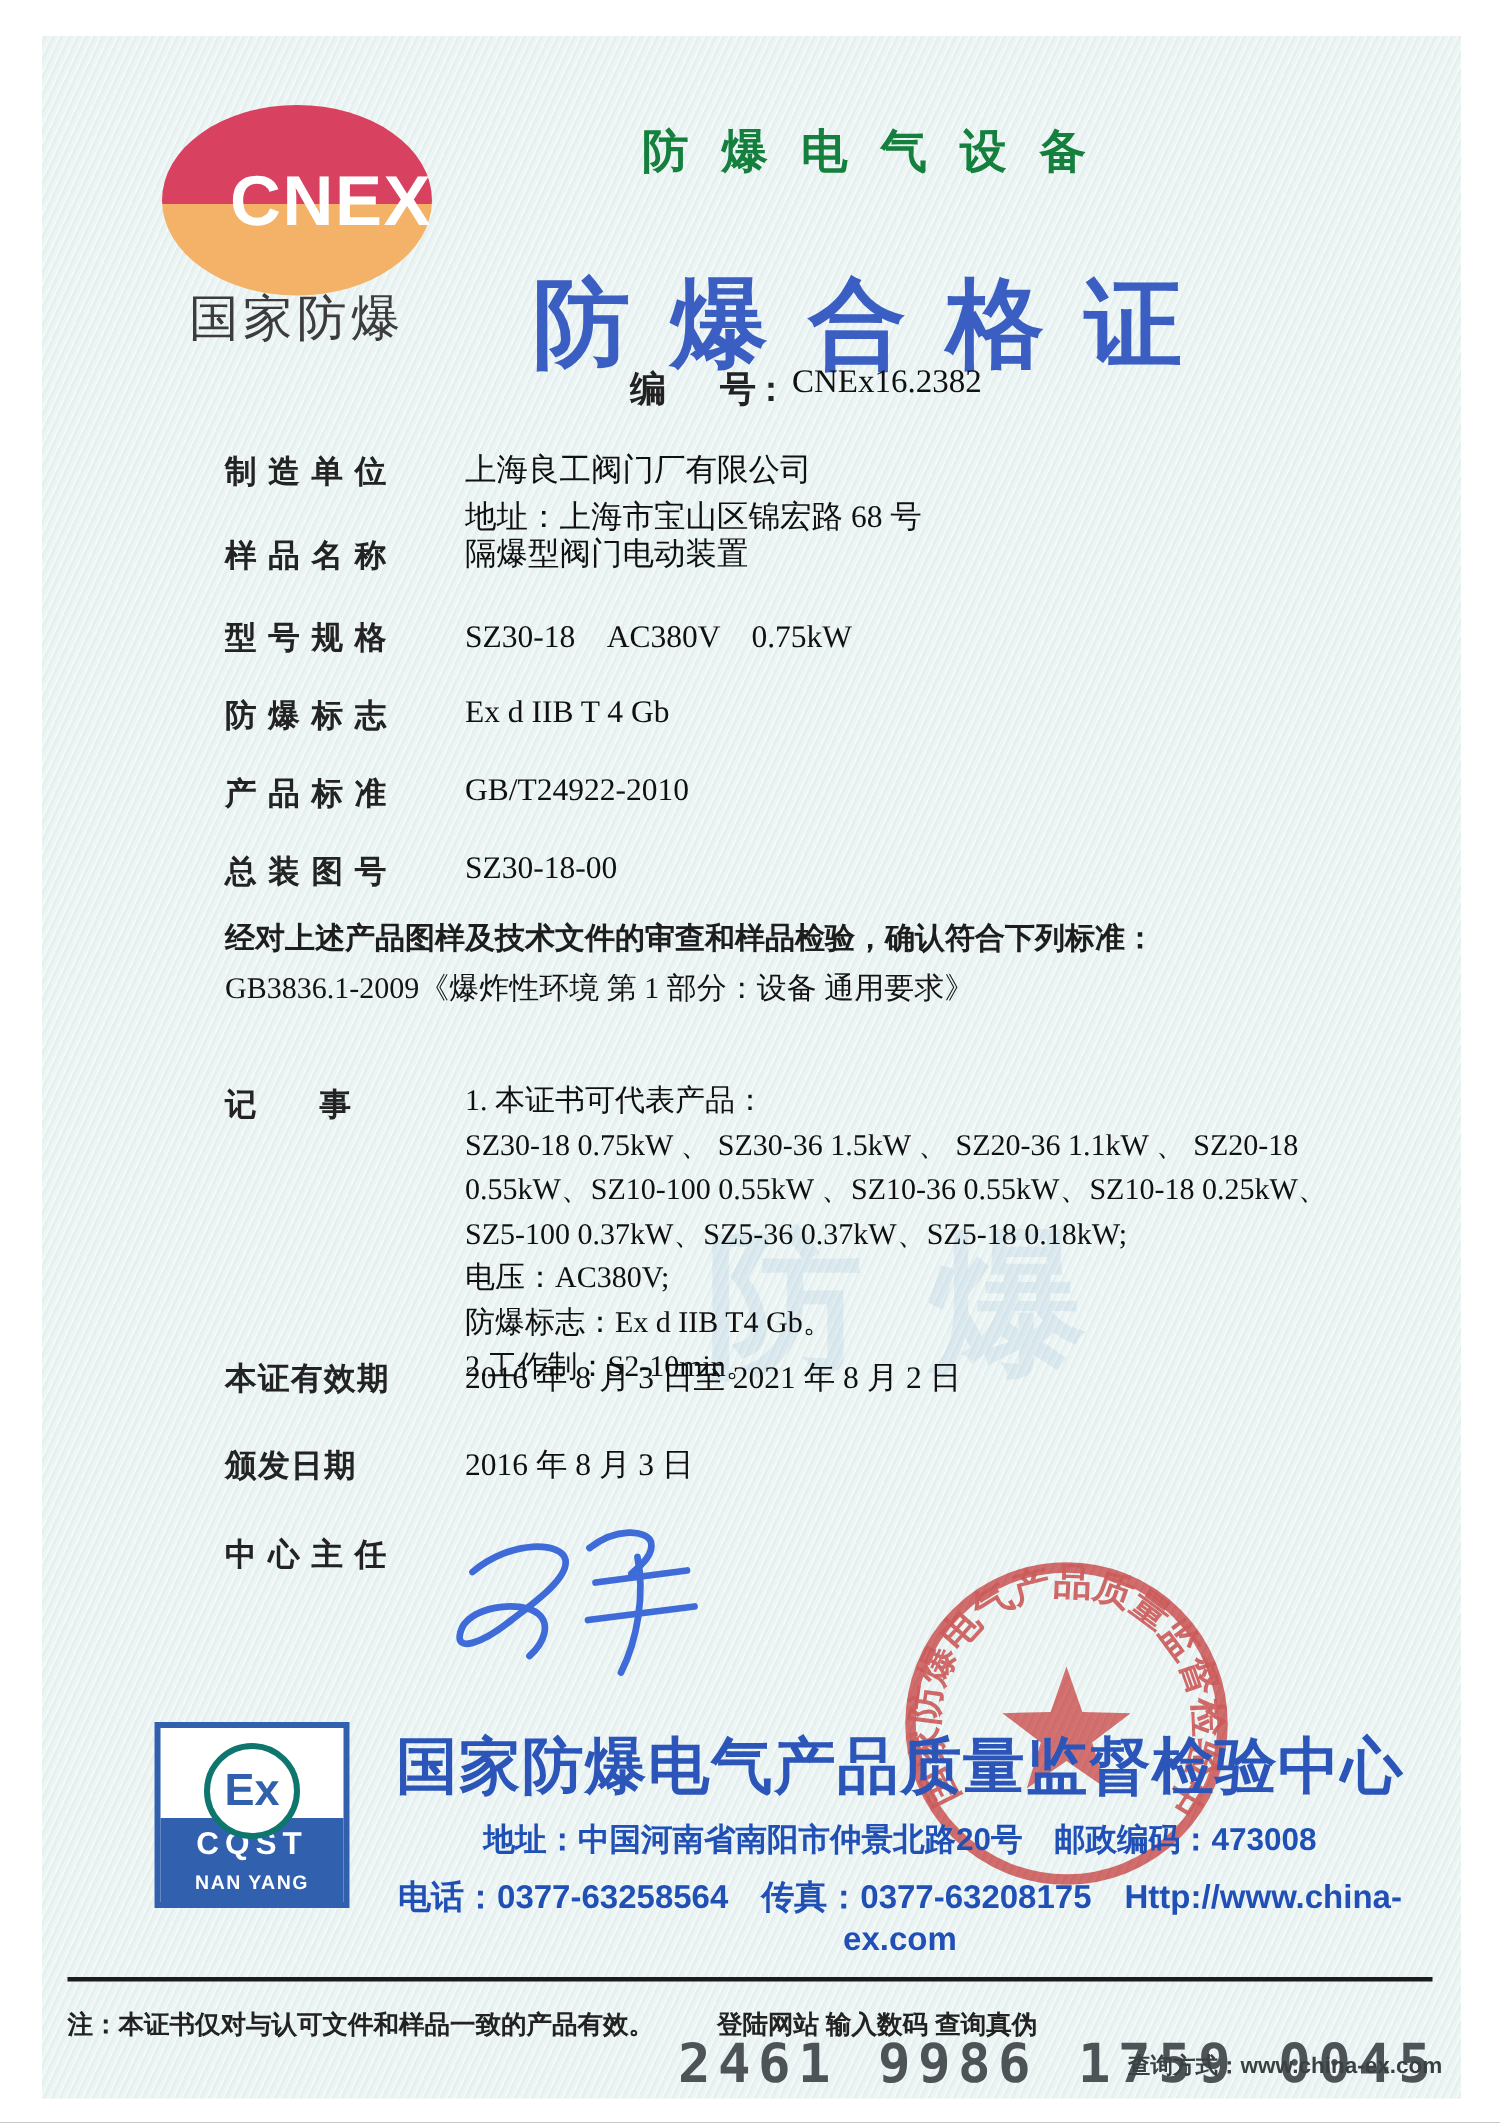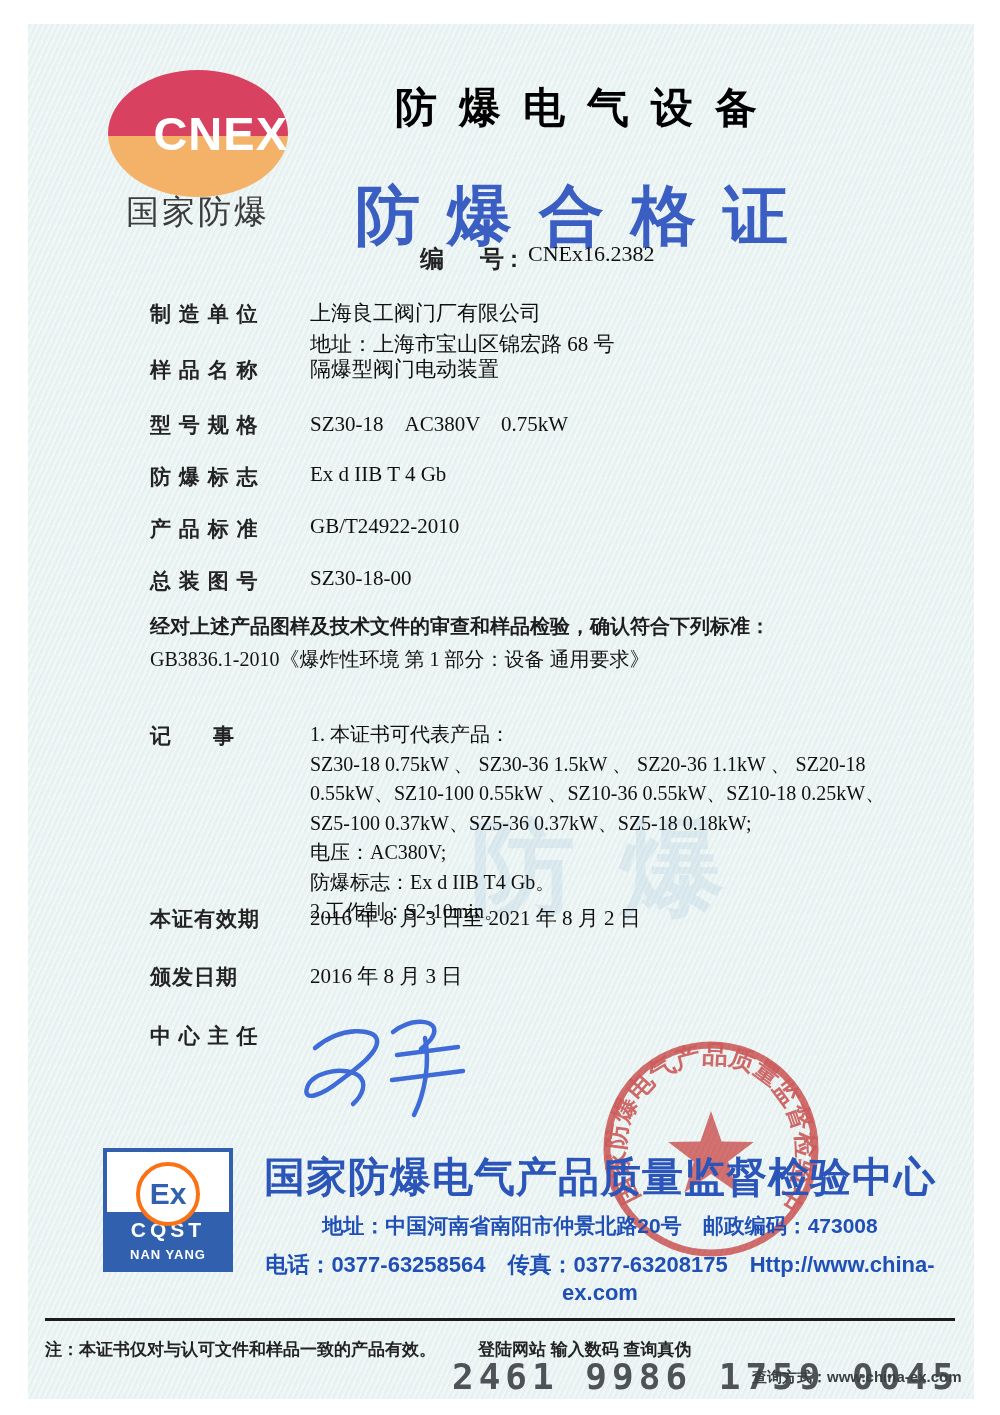--- a/index.html
+++ b/index.html
@@ -11,22 +11,22 @@
   .abs{position:absolute;}
   
   .cnex-ellipse{left:108px;top:70px;width:180px;height:127px;border-radius:50%;
      background:linear-gradient(to bottom,#d8415f 0%,#d8415f 52%,#f3b267 52%,#f3b267 100%);
      display:flex;align-items:center;justify-content:flex-end;}
   .cnex-text{color:#fff;font-size:47px;font-weight:bold;letter-spacing:1px;line-height:1;
      font-family:"Liberation Sans",sans-serif;}
   .cnex-caption{left:96px;top:190px;width:204px;text-align:center;font-size:33px;color:#3c3c3c;
      letter-spacing:3px;}
   
-  .doc-type{left:174px;right:0;top:80px;text-align:center;font-size:42px;font-weight:bold;
-     color:#000000;letter-spacing:22px;}
+  .doc-type{left:174px;right:0;top:80px;text-align:center;font-size:31px;font-weight:bold;
+     color:#15803d;letter-spacing:22px;}
   .main-title{left:170px;right:0;top:130px;text-align:center;font-size:65px;font-weight:bold;
      color:#3a5ec2;letter-spacing:27px;margin-top:42px;}
   .certno-label{left:420px;top:243px;font-size:24px;font-weight:bold;color:#222;letter-spacing:6px;}
   .certno-value{left:528px;top:241px;font-size:22px;color:#111;font-family:"Liberation Serif",serif;}
   
   .flabel{left:150px;font-size:21px;font-weight:bold;color:#232323;letter-spacing:1px;}
   .fvalue{left:310px;font-size:21px;color:#101010;font-family:"Liberation Serif",serif;}
   
   .statement{left:150px;top:610px;width:760px;font-size:20px;color:#141414;line-height:33px;}
   .statement .l1{font-weight:bold;color:#1d1d1d;}
@@ -37,21 +37,21 @@
      font-family:"Liberation Serif",serif;}
   
   .sig{left:295px;top:1008px;width:180px;height:115px;}
   
   .stamp{left:588px;top:1026px;width:246px;height:246px;mix-blend-mode:multiply;opacity:.88;}
   
   .exlogo{left:103px;top:1148px;width:130px;height:124px;border:4px solid #3060ae;background:#fff;
      box-sizing:border-box;}
   .exlogo .band{position:absolute;left:0;right:0;bottom:0;height:56px;background:#3060ae;}
   .exlogo .circle{position:absolute;left:50%;top:10px;transform:translateX(-50%);
-     width:64px;height:64px;border:4px solid #f97316;border-radius:50%;background:#fff;
+     width:64px;height:64px;border:4px solid #0f766e;border-radius:50%;background:#fff;
      box-sizing:border-box;display:flex;align-items:center;justify-content:center;}
   .exlogo .ex{color:#3060ae;font-size:30px;font-weight:bold;}
   .exlogo .cqst{position:absolute;left:0;right:0;bottom:26px;text-align:center;color:#fff;
      font-size:21px;font-weight:bold;letter-spacing:4px;}
   .exlogo .nanyang{position:absolute;left:0;right:0;bottom:6px;text-align:center;color:#fff;
      font-size:13px;font-weight:bold;letter-spacing:1px;}
   .issuer-name{left:250px;top:1150px;width:700px;text-align:center;font-size:41px;font-weight:bold;
      color:#2b55b8;letter-spacing:1px;font-family:"Liberation Serif",serif;}
   .issuer-address{left:250px;top:1212px;width:700px;text-align:center;font-size:21px;
      font-weight:bold;color:#2050b5;}
@@ -100,21 +100,21 @@
   <div class="abs fvalue z1" style="top:462px">Ex d IIB T 4 Gb</div>
 
   <div class="abs flabel z1" style="top:515px">产 品 标 准</div>
   <div class="abs fvalue z1" style="top:514px">GB/T24922-2010</div>
 
   <div class="abs flabel z1" style="top:567px">总 装 图 号</div>
   <div class="abs fvalue z1" style="top:566px">SZ30-18-00</div>
 
   <div class="abs statement z1">
     <div class="l1">经对上述产品图样及技术文件的审查和样品检验，确认符合下列标准：</div>
-    <div class="l2">GB3836.1-2010《爆炸性环境 第 1 部分：设备 通用要求》</div>
+    <div class="l2">GB3836.1-2009《爆炸性环境 第 1 部分：设备 通用要求》</div>
   </div>
 
   <div class="abs remarks-label z1">记　　事</div>
   <div class="abs remarks z1">
     <div>1. 本证书可代表产品：</div>
     <div>SZ30-18  0.75kW 、 SZ30-36  1.5kW 、 SZ20-36  1.1kW 、 SZ20-18</div>
     <div>0.55kW、SZ10-100 0.55kW 、SZ10-36 0.55kW、SZ10-18 0.25kW、</div>
     <div>SZ5-100 0.37kW、SZ5-36 0.37kW、SZ5-18 0.18kW;</div>
     <div>电压：AC380V;</div>
     <div>防爆标志：Ex d IIB T4 Gb。</div>

